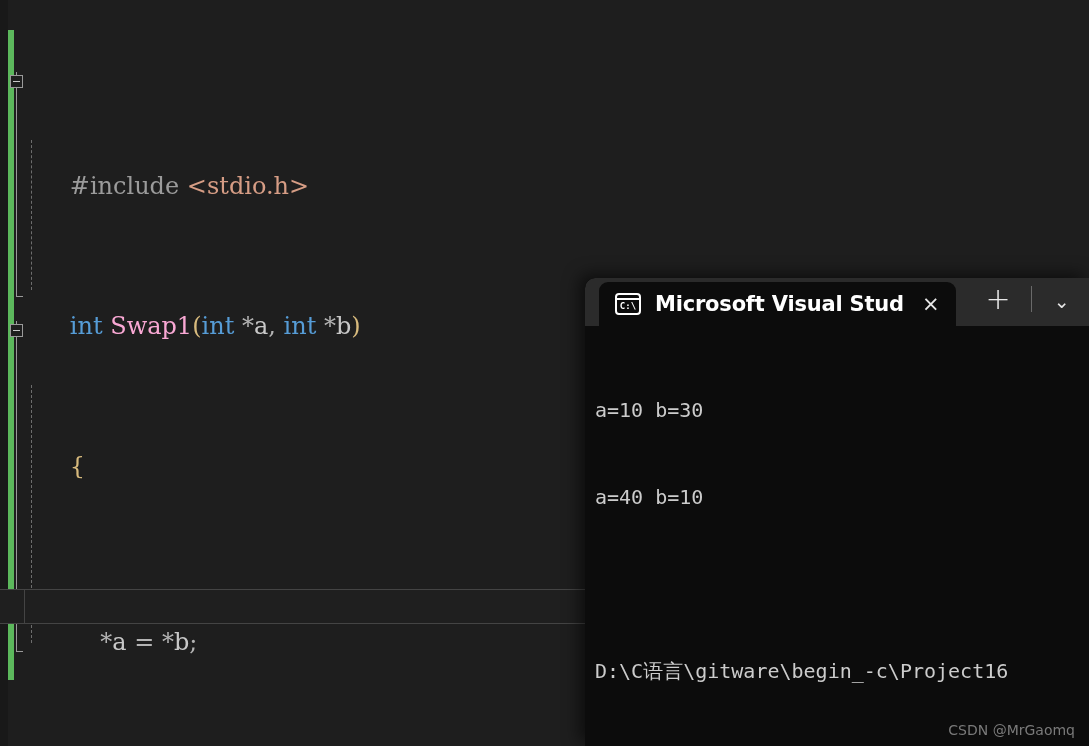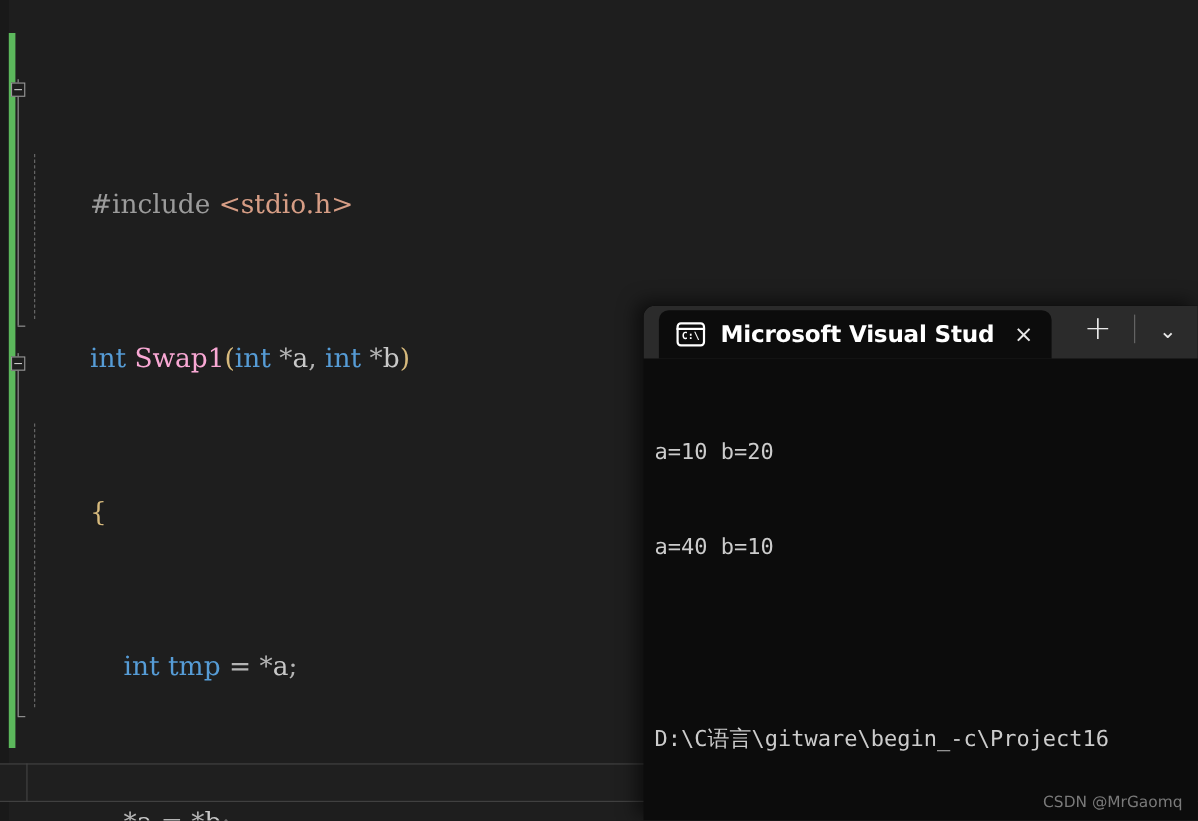--- a/index.html
+++ b/index.html
@@ -47,21 +47,21 @@
     font-family: "DejaVu Serif", "Liberation Serif", serif;
     font-size: 24px;
     line-height: 35px;
     white-space: pre;
     color: #d4d4d4;
   }
 
   .code-line {
     position: relative;
     height: 35px;
-    padding-left: 36px;
+    padding-left: 24px;
   }
 
   
   .code-line.current {
     border-top: 1px solid #444444;
     border-bottom: 1px solid #444444;
     background: #1f1f1f;
     height: 35px;
   }
   .code-line.current::before {
@@ -263,23 +263,20 @@
     </div>
 
     <div class="code-line">
       <span class="s-kw">int</span><span class="s-op"> </span><span class="s-fn">Swap1</span><span class="s-punc">(</span><span class="s-kw">int</span><span class="s-op"> *</span><span class="s-id">a</span><span class="s-op">, </span><span class="s-kw">int</span><span class="s-op"> *</span><span class="s-id">b</span><span class="s-punc">)</span>
     </div>
 
     <div class="code-line">
       <span class="s-punc">{</span>
     </div>
 
-    <div class="code-line">
-      <span class="s-op">    </span><span class="s-kw">int</span><span class="s-op"> </span><span class="s-kw">tmp</span><span class="s-op"> = *</span><span class="s-id">a</span><span class="s-op">;</span>
-    </div>
 
     <div class="code-line current">
       <span class="s-op">    *</span><span class="s-id">a</span><span class="s-op"> = *</span><span class="s-id">b</span><span class="s-op">;</span>
     </div>
 
     
 
     
 
     
@@ -320,21 +317,21 @@
     </div>
 
     <span id="tab-newtab">+</span>
 
     <span id="tab-divider"></span>
 
     <span id="tab-dropdown">⌄</span>
   </div>
 
   <div id="term-body">
-    <div class="term-line">a=10 b=20</div>
+    <div class="term-line">a=10 b=30</div>
     <div class="term-line">a=40 b=10</div>
     <div class="term-line blank"></div>
     <div class="term-line">D:\C语言\gitware\begin_-c\Project16</div>
     
   </div>
 
   <div id="watermark">CSDN @MrGaomq</div>
 </div>
 
 </body></html>

